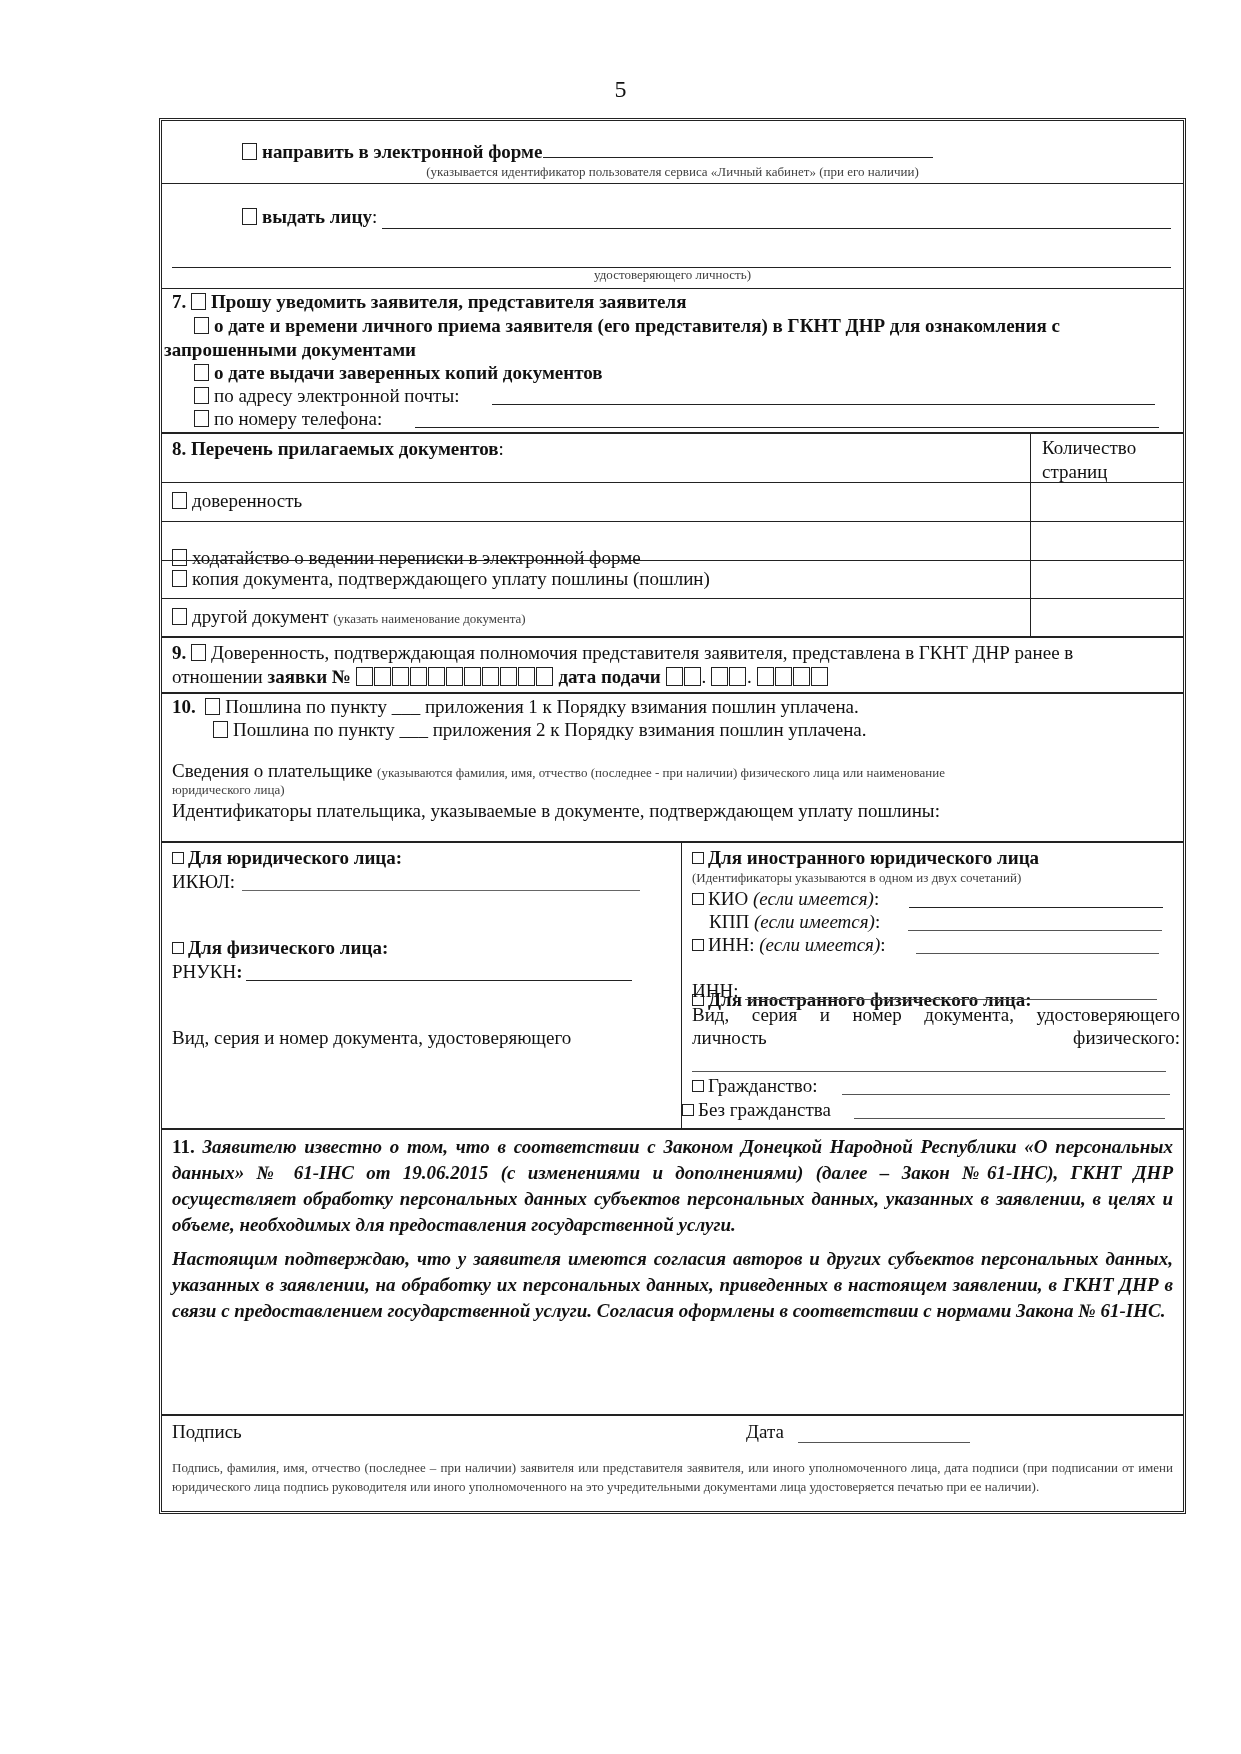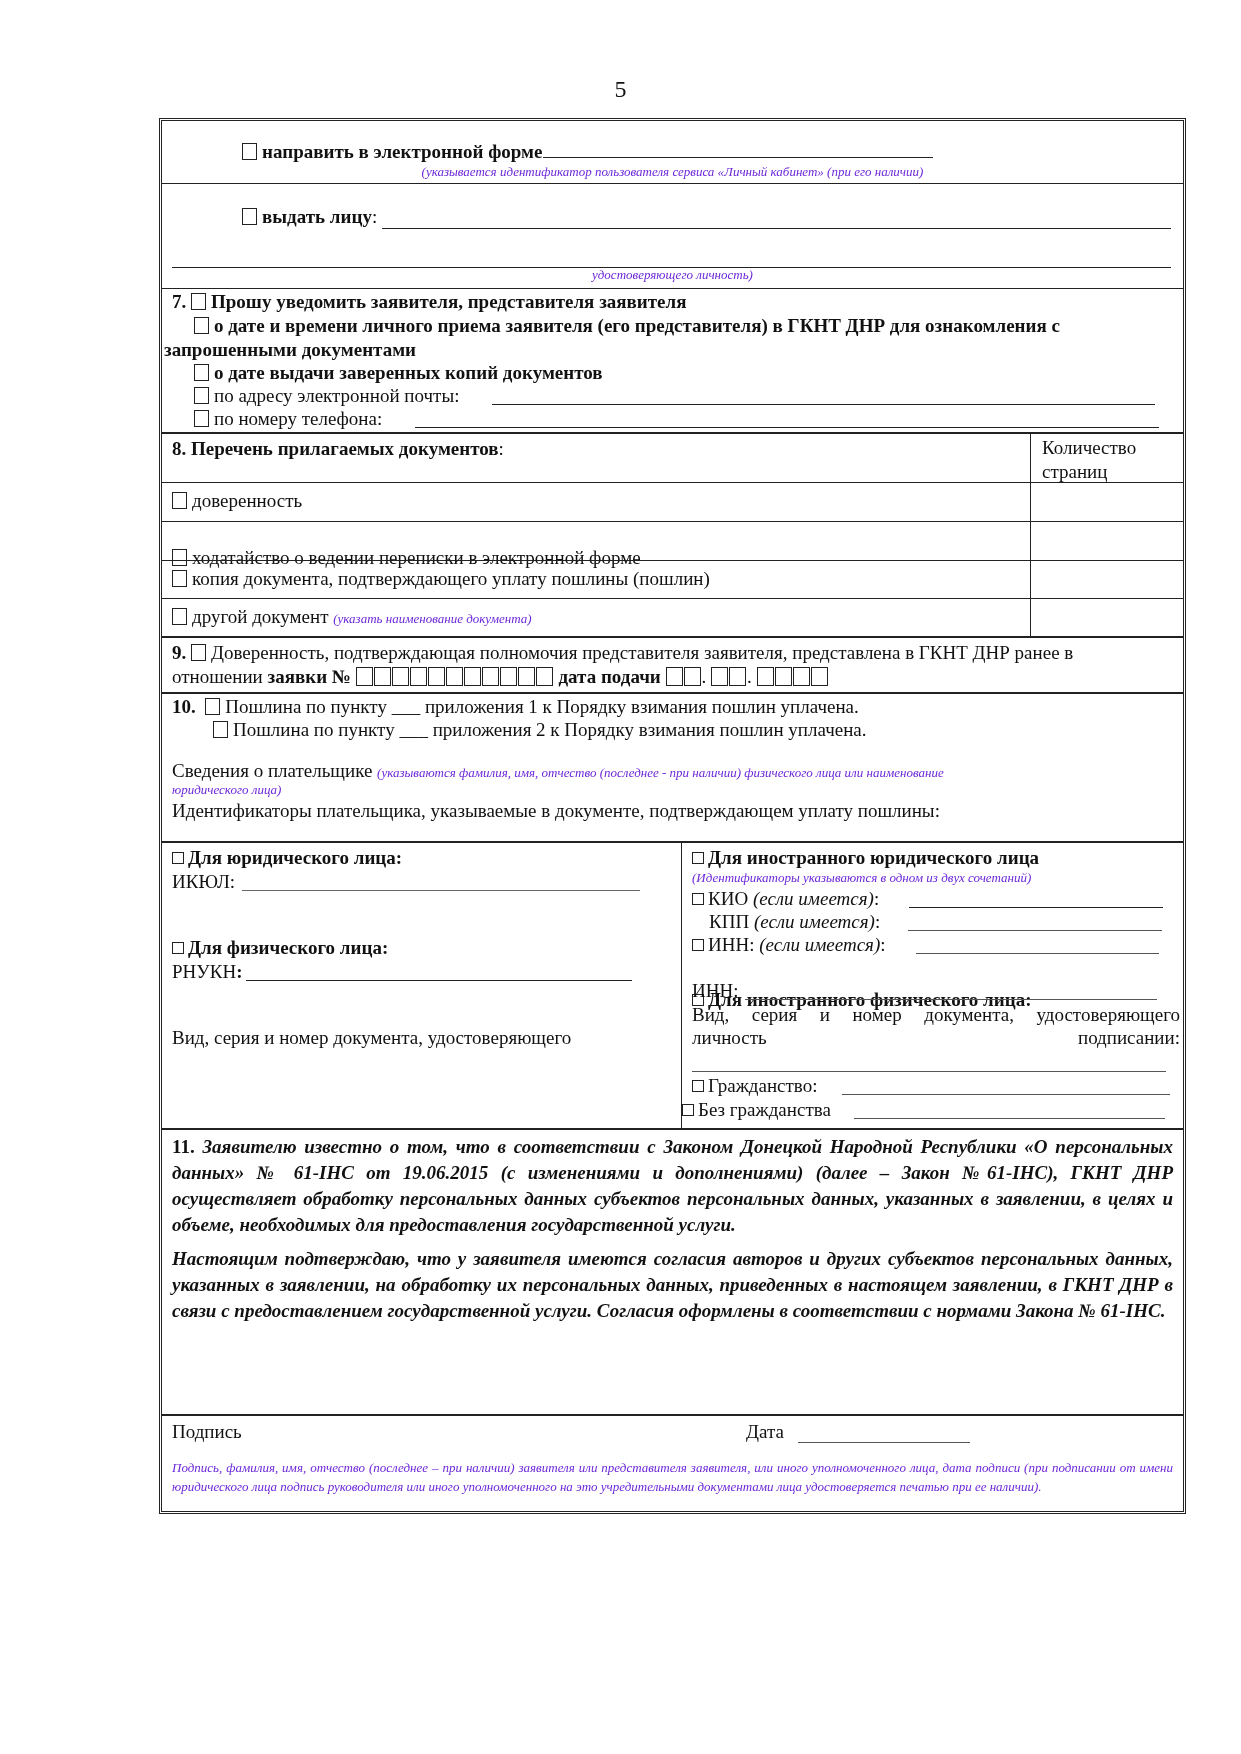--- a/index.html
+++ b/index.html
@@ -11,21 +11,21 @@
   .abs { position:absolute; white-space:nowrap; }
   .cb { display:inline-block; width:15px; height:17px; border:1.6px solid #222; box-sizing:border-box; vertical-align:-2px; margin-right:5px; background:#fff; }
   .cb.sm { width:12px; height:12px; border-width:1.3px; vertical-align:0; margin-right:4px; }
   .box { display:inline-block; width:17px; height:19px; border:1.6px solid #222; box-sizing:border-box; vertical-align:-3px; margin-right:1px; }
   .b { font-weight:bold; }
   .i { font-style:italic; }
   .f19 { font-size:19px; }
   .line { display:inline-block; border-bottom:1.3px solid #222; vertical-align:baseline; height:1px; }
   .hline { position:absolute; border-bottom:1.3px solid #222; height:0; }
   .vline { position:absolute; border-left:1.5px solid #222; width:0; }
-  .hint { font-style:italic; font-size:13px; color:#6d28d9; }
+  .hint { font-size:13px; color:#404040; }
 </style>
 </head>
 <body>
 
 <div class="page-num">5</div>
 
 <div class="form">
 
   <div class="sec first" style="top:0;height:62px;">
     <div class="abs f19 b" style="left:80px;top:20px;">
@@ -153,21 +153,21 @@
     </div>
     <div class="hline" style="left:754px;width:243px;top:110px;border-bottom-color:#555;"></div>
     <div class="abs f19 b" style="left:530px;top:114px;margin-top:32px;">
       <span class="cb sm"></span><span>Для иностранного физического лица:</span>
     </div>
     <div class="abs f19" style="left:530px;top:137px;">ИНН:</div>
     <div class="hline" style="left:583px;width:412px;top:156px;border-bottom-color:#555;"></div>
     <div class="abs f19" style="left:530px;top:161px;width:488px;white-space:normal;text-align:justify;text-align-last:justify;">Вид, серия и номер документа, удостоверяющего</div>
     <div class="abs f19" style="left:530px;top:184px;width:488px;display:flex;justify-content:space-between;">
       <span>личность</span>
-      <span>подписании:</span>
+      <span>физического:</span>
     </div>
     <div class="hline" style="left:530px;width:474px;top:228px;border-bottom-color:#555;"></div>
     <div class="abs f19" style="left:530px;top:232px;">
       <span class="cb sm"></span><span>Гражданство:</span>
     </div>
     <div class="hline" style="left:680px;width:328px;top:251px;border-bottom-color:#555;"></div>
     <div class="abs f19" style="left:520px;top:256px;">
       <span class="cb sm"></span><span>Без гражданства</span>
     </div>
     <div class="hline" style="left:692px;width:311px;top:275px;border-bottom-color:#555;"></div>

